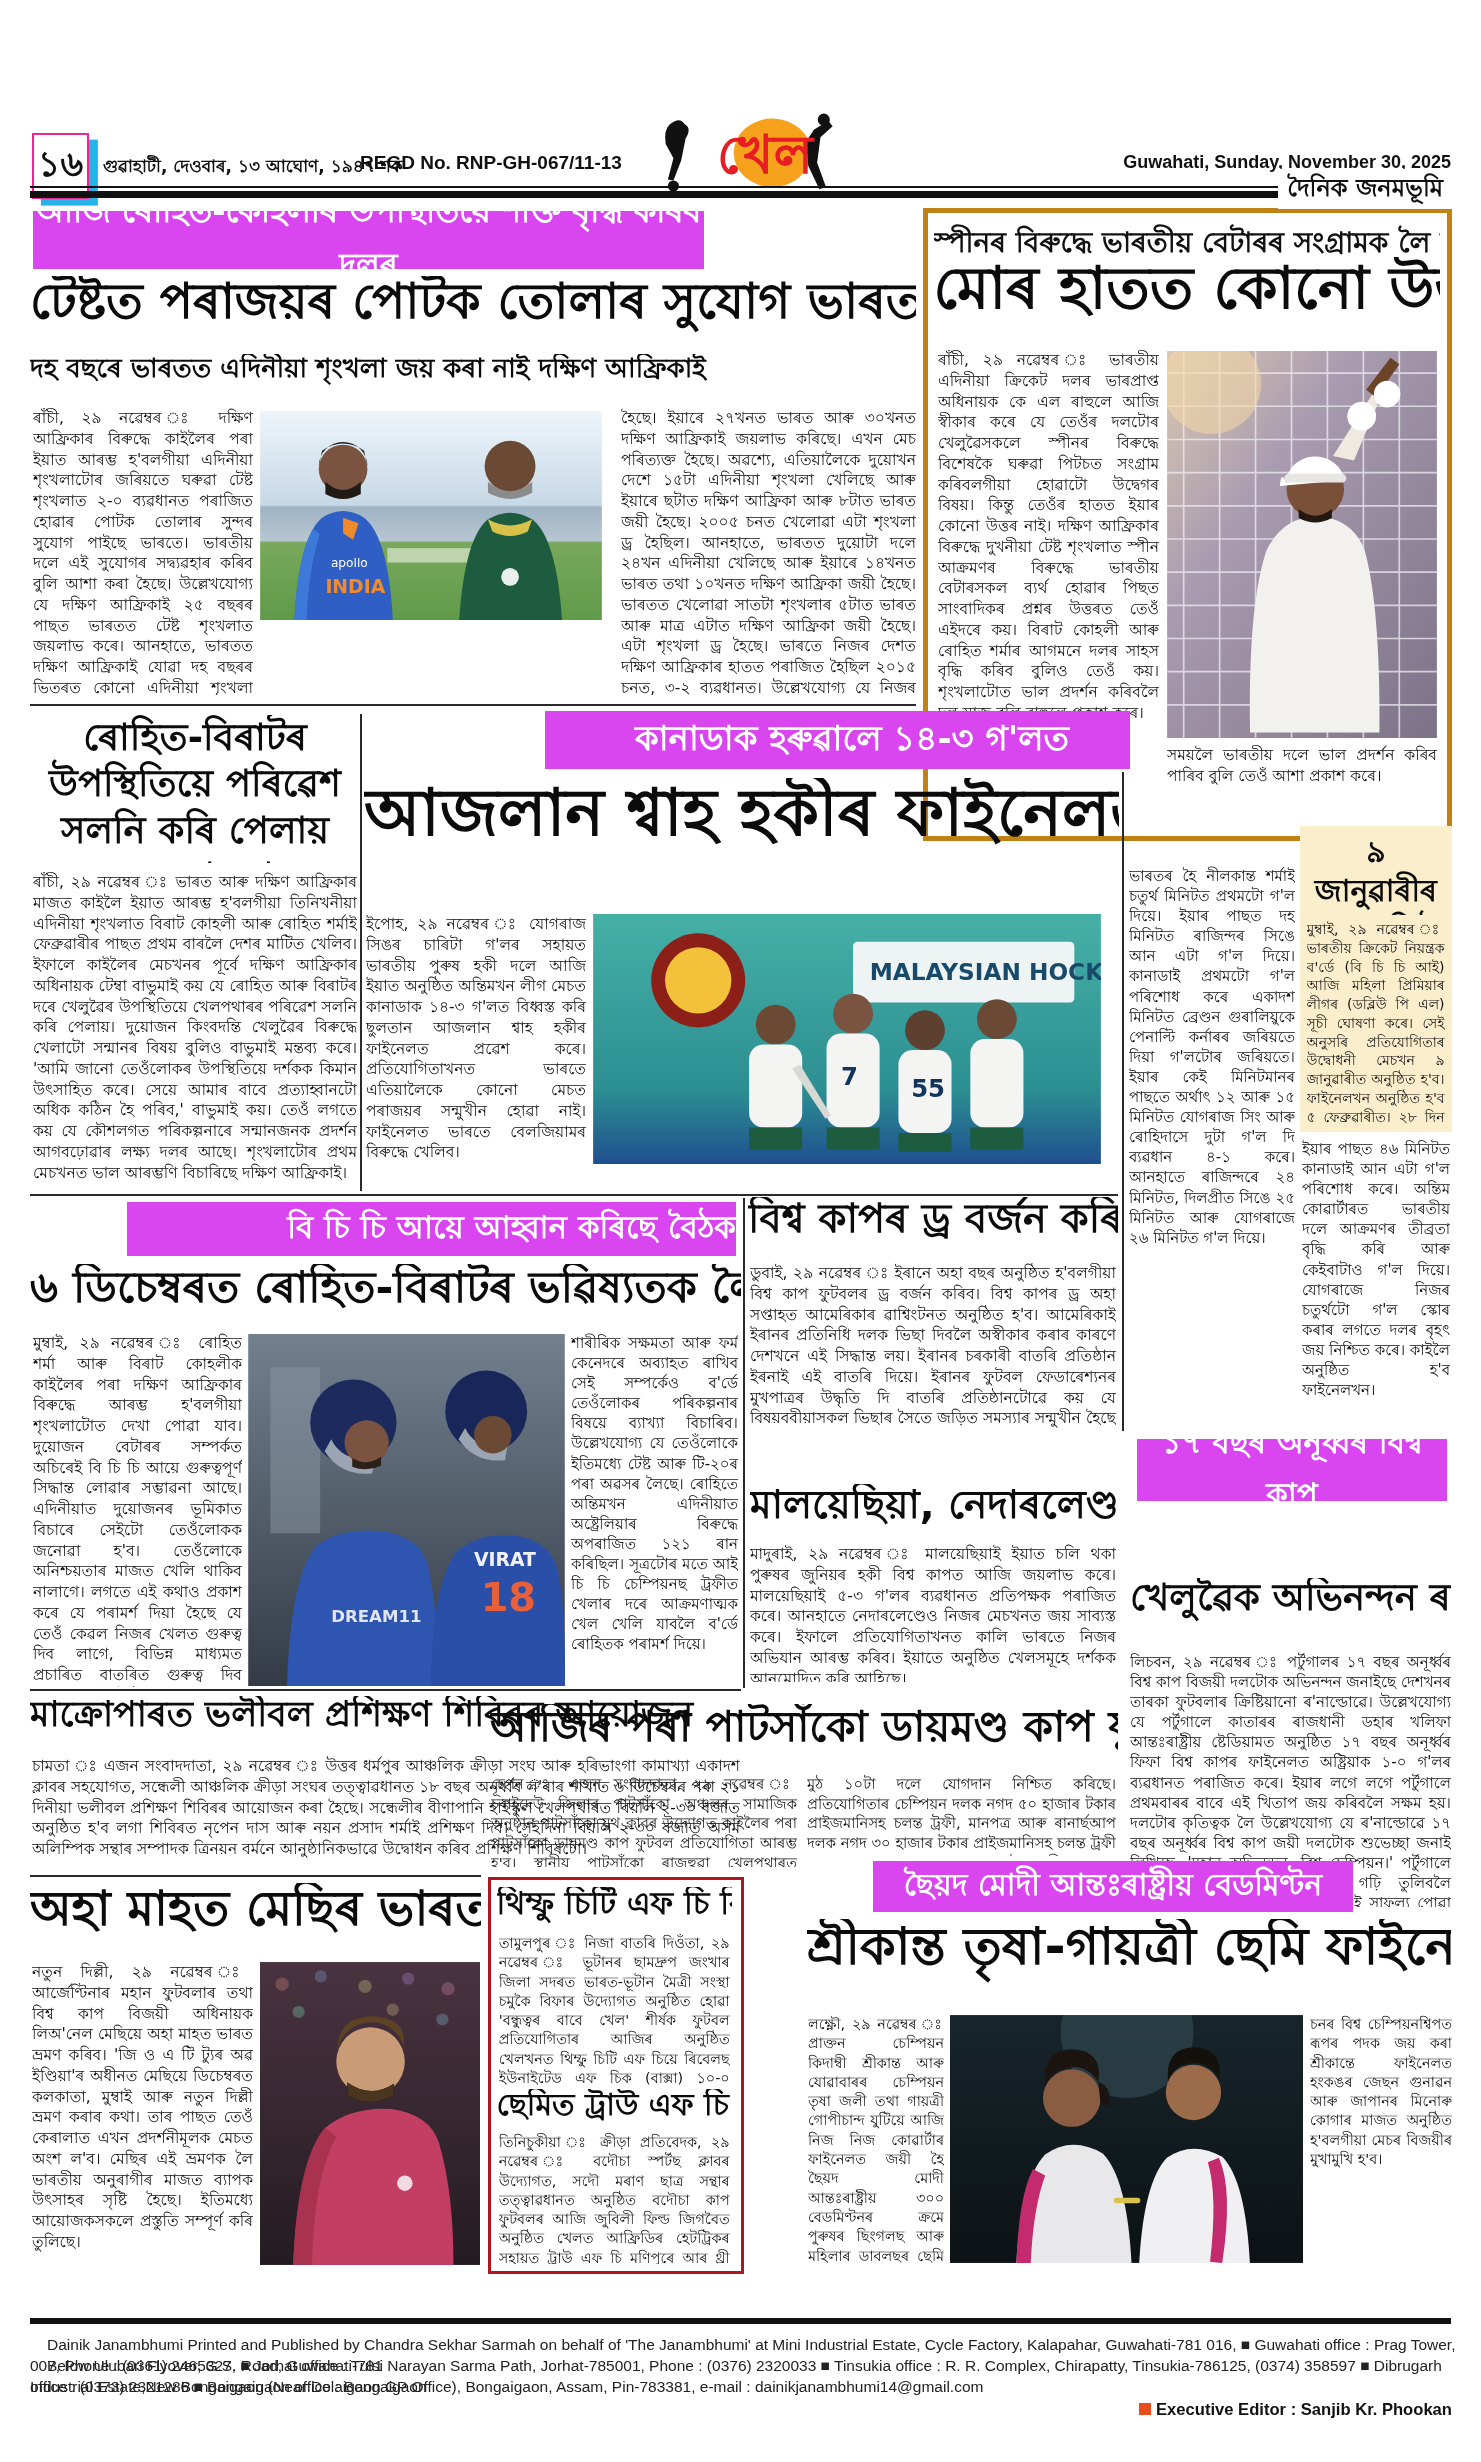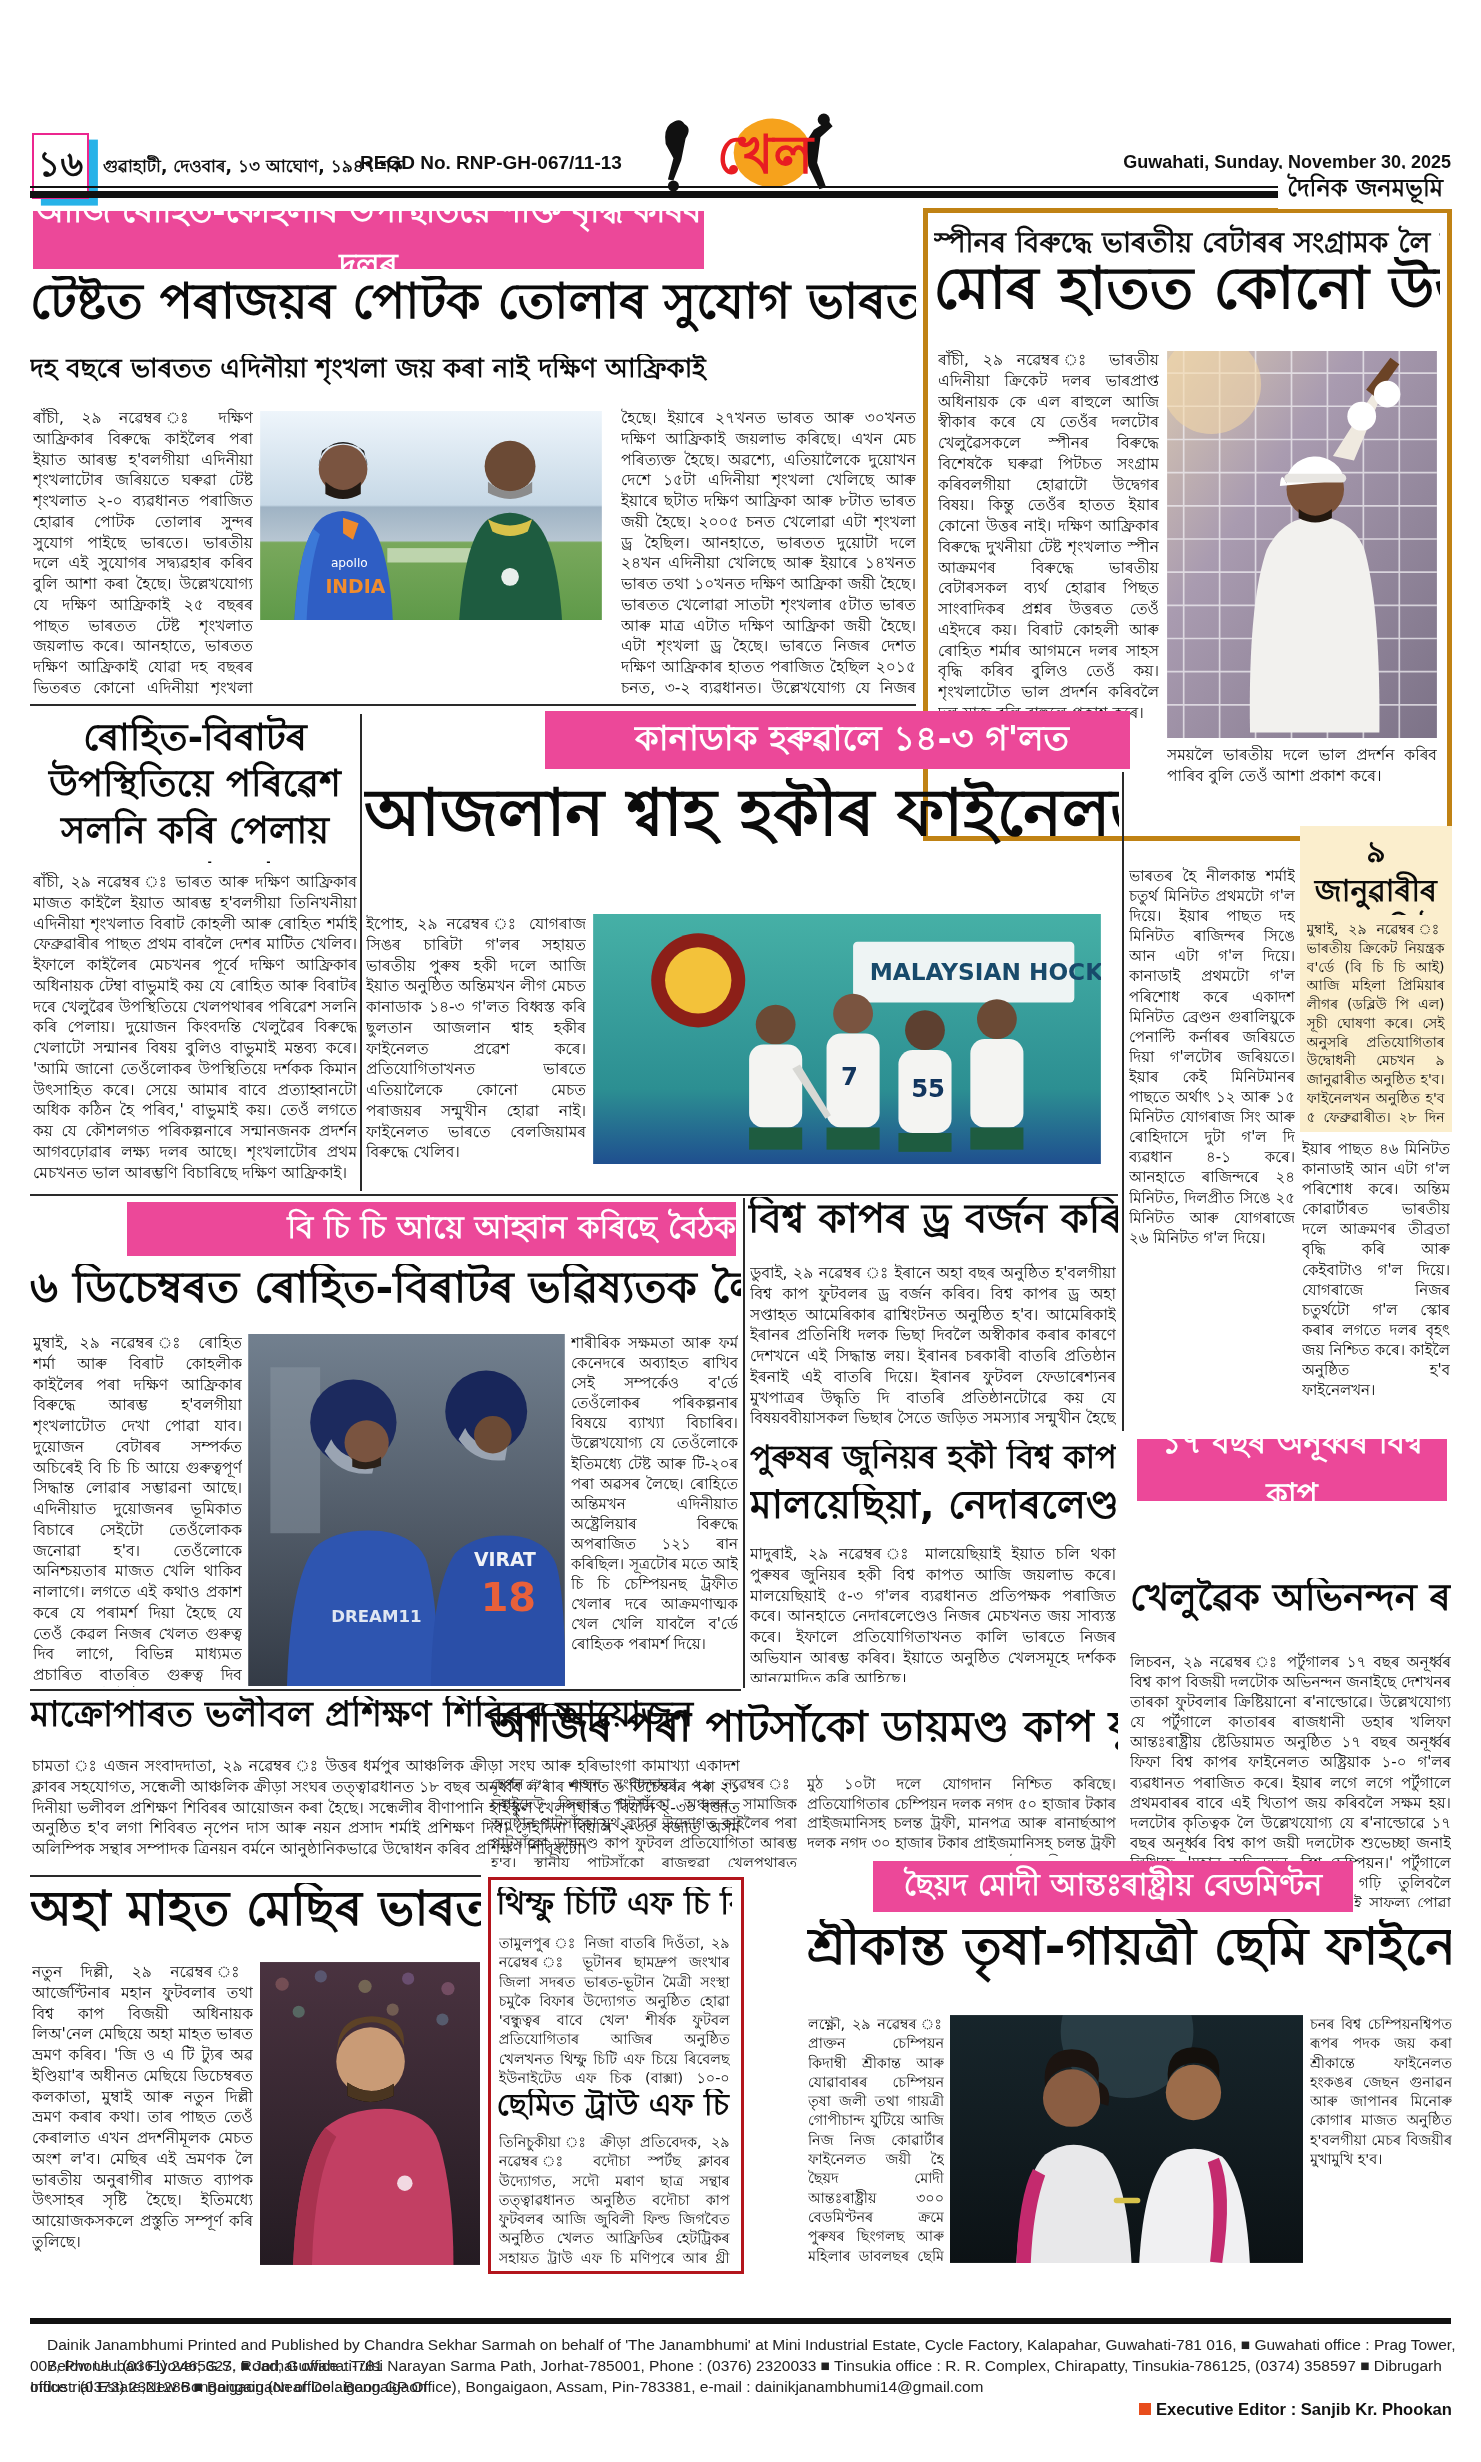--- a/index.html
+++ b/index.html
@@ -1,19 +1,19 @@
 <!DOCTYPE html>
 <html style="font-size:8.9px"><head>
 <meta charset="utf-8">
 <style>
   html,body{margin:0;padding:0;background:#e9e9e9;}
   #canvas{position:relative;width:1482px;height:2462px;background:#ffffff;
     font-family:"DejaVu Sans",sans-serif;color:#111;overflow:hidden;}
   .abs{position:absolute;}
-  .banner{background:#ec4899;color:#fff;font-weight:bold;text-align:center;
+  .banner{background:#d946ef;color:#fff;font-weight:bold;text-align:center;
     display:flex;align-items:center;justify-content:center;overflow:hidden;}
   .hl{font-weight:bold;color:#0b0b0b;line-height:1.08;overflow:hidden;}
   .bt{font-size:15.5px;line-height:1.34;text-align:justify;overflow:hidden;}
   .cap{font-weight:bold;font-size:16px;line-height:1.3;text-align:justify;overflow:hidden;}
   .vr{background:#2a2a2a;width:1.7px;}
   .hr{background:#2a2a2a;height:1.7px;}
   .pagebox{border:2.8px solid #ec268f;background:#fff;box-shadow:8.9px 6.6px 0 #27b2e8;
     display:flex;align-items:center;justify-content:center;font-weight:bold;font-size:35px;}
   .kicker{font-weight:bold;text-align:center;overflow:hidden;}
   .enbold{font-family:"Liberation Sans",sans-serif;font-weight:bold;}
@@ -229,21 +229,20 @@
       <text x="408" y="420" font-size="34" font-weight="bold" fill="#f0f2f6">VIRAT</text>
       <text x="420" y="500" font-size="72" font-weight="bold" fill="#e8603a">18</text>
     </svg>
   </div>
   <div class="abs bt" style="left:571px;top:1333px;width:167px;height:354px;font-size:15px;">শাৰীৰিক সক্ষমতা আৰু ফৰ্ম কেনেদৰে অব্যাহত ৰাখিব সেই সম্পৰ্কেও ব'ৰ্ডে তেওঁলোকৰ পৰিকল্পনাৰ বিষয়ে ব্যাখ্যা বিচাৰিব। উল্লেখযোগ্য যে তেওঁলোকে ইতিমধ্যে টেষ্ট আৰু টি-২০ৰ পৰা অৱসৰ লৈছে। ৰোহিতে অন্তিমখন এদিনীয়াত অষ্ট্ৰেলিয়াৰ বিৰুদ্ধে অপৰাজিত ১২১ ৰান কৰিছিল। সূত্ৰটোৰ মতে আই চি চি চেম্পিয়নছ ট্ৰফীত খেলাৰ দৰে আক্ৰমণাত্মক খেল খেলি যাবলৈ ব'ৰ্ডে ৰোহিতক পৰামৰ্শ দিয়ে।</div>
   <div class="abs vr" style="left:743px;top:1198px;height:490px;"></div>
 
   <div class="abs hl" style="left:748px;top:1197px;width:370px;height:61px;font-size:40px;white-space:nowrap;">বিশ্ব কাপৰ ড্ৰ বৰ্জন কৰিব ইৰানে</div>
   <div class="abs bt" style="left:750px;top:1263px;width:366px;height:166px;">ডুবাই, ২৯ নৱেম্বৰ ঃ ইৰানে অহা বছৰ অনুষ্ঠিত হ'বলগীয়া বিশ্ব কাপ ফুটবলৰ ড্ৰ বৰ্জন কৰিব। বিশ্ব কাপৰ ড্ৰ অহা সপ্তাহত আমেৰিকাৰ ৱাশ্বিংটনত অনুষ্ঠিত হ'ব। আমেৰিকাই ইৰানৰ প্ৰতিনিধি দলক ভিছা দিবলৈ অস্বীকাৰ কৰাৰ কাৰণে দেশখনে এই সিদ্ধান্ত লয়। ইৰানৰ চৰকাৰী বাতৰি প্ৰতিষ্ঠান ইৰনাই এই বাতৰি দিয়ে। ইৰানৰ ফুটবল ফেডাৰেশ্যনৰ মুখপাত্ৰৰ উদ্ধৃতি দি বাতৰি প্ৰতিষ্ঠানটোৱে কয় যে বিষয়ববীয়াসকল ভিছাৰ সৈতে জড়িত সমস্যাৰ সন্মুখীন হৈছে যিটো খেলতকৈ অধিক গুৰুত্বপূৰ্ণ হৈ পৰে। এই বিষয়টোক লৈ ফুটবলৰ আন্তঃৰাষ্ট্ৰীয় নিয়ন্ত্ৰক সংস্থা ফিফাৰ সৈতে যোগাযোগ কৰা হৈছে, কিন্তু ফিফাৰ পৰা এতিয়ালৈকে কোনো সদুত্তৰ পোৱা নাই।</div>
 
-  <div class="abs hl" style="left:750px;top:1440px;width:366px;height:43px;font-size:32px;text-align:center;white-space:nowrap;">পুৰুষৰ জুনিয়ৰ হকী বিশ্ব কাপ</div>
   <div class="abs hl" style="left:750px;top:1484px;width:366px;height:55px;font-size:39px;text-align:center;white-space:nowrap;">মালয়েছিয়া, নেদাৰলেণ্ডৰ জয়</div>
   <div class="abs bt" style="left:750px;top:1544px;width:366px;height:138px;">মাদুৰাই, ২৯ নৱেম্বৰ ঃ মালয়েছিয়াই ইয়াত চলি থকা পুৰুষৰ জুনিয়ৰ হকী বিশ্ব কাপত আজি জয়লাভ কৰে। মালয়েছিয়াই ৫-৩ গ'লৰ ব্যৱধানত প্ৰতিপক্ষক পৰাজিত কৰে। আনহাতে নেদাৰলেণ্ডেও নিজৰ মেচখনত জয় সাব্যস্ত কৰে। ইফালে প্ৰতিযোগিতাখনত কালি ভাৰতে নিজৰ অভিযান আৰম্ভ কৰিব। ইয়াতে অনুষ্ঠিত খেলসমূহে দৰ্শকক আনমোদিত কৰি আহিছে।</div>
 
   <div class="abs bt" style="left:571px;top:1689px;width:0px;height:0px;"></div>
 
   <div class="abs banner" style="left:1137px;top:1439px;width:310px;height:62px;font-size:31px;">
     <span>১৭ বছৰ অনূৰ্ধ্বৰ বিশ্ব কাপ</span>
   </div>
   <div class="abs hl" style="left:1130px;top:1578px;width:321px;height:66px;font-size:37px;text-align:center;white-space:nowrap;">খেলুৱৈক অভিনন্দন ৰ'নাল্ডোৰ</div>
   <div class="abs bt" style="left:1130px;top:1652px;width:321px;height:255px;font-size:15px;">লিচবন, ২৯ নৱেম্বৰ ঃ পৰ্টুগালৰ ১৭ বছৰ অনূৰ্ধ্বৰ বিশ্ব কাপ বিজয়ী দলটোক অভিনন্দন জনাইছে দেশখনৰ তাৰকা ফুটবলাৰ ক্ৰিষ্টিয়ানো ৰ'নাল্ডোৱে। উল্লেখযোগ্য যে পৰ্টুগালে কাতাৰৰ ৰাজধানী ডহাৰ খলিফা আন্তঃৰাষ্ট্ৰীয় ষ্টেডিয়ামত অনুষ্ঠিত ১৭ বছৰ অনূৰ্ধ্বৰ ফিফা বিশ্ব কাপৰ ফাইনেলত অষ্ট্ৰিয়াক ১-০ গ'লৰ ব্যৱধানত পৰাজিত কৰে। ইয়াৰ লগে লগে পৰ্টুগালে প্ৰথমবাৰৰ বাবে এই খিতাপ জয় কৰিবলৈ সক্ষম হয়। দলটোৰ কৃতিত্বক লৈ উল্লেখযোগ্য যে ৰ'নাল্ডোৱে ১৭ বছৰ অনূৰ্ধ্বৰ বিশ্ব কাপ জয়ী দলটোক শুভেচ্ছা জনাই লিখিছে, 'মহান অভিনন্দন, বিশ্ব চেম্পিয়ন।' পৰ্টুগালে ভৱিষ্যতৰ প্ৰতিভাসম্পন্ন খেলুৱৈ গঢ়ি তুলিবলৈ নিয়মীয়াকৈ শ্ৰম কৰি অহাৰ বাবেই এই সাফল্য পোৱা বুলি বিশেষজ্ঞই মত প্ৰকাশ কৰিছে।</div>

